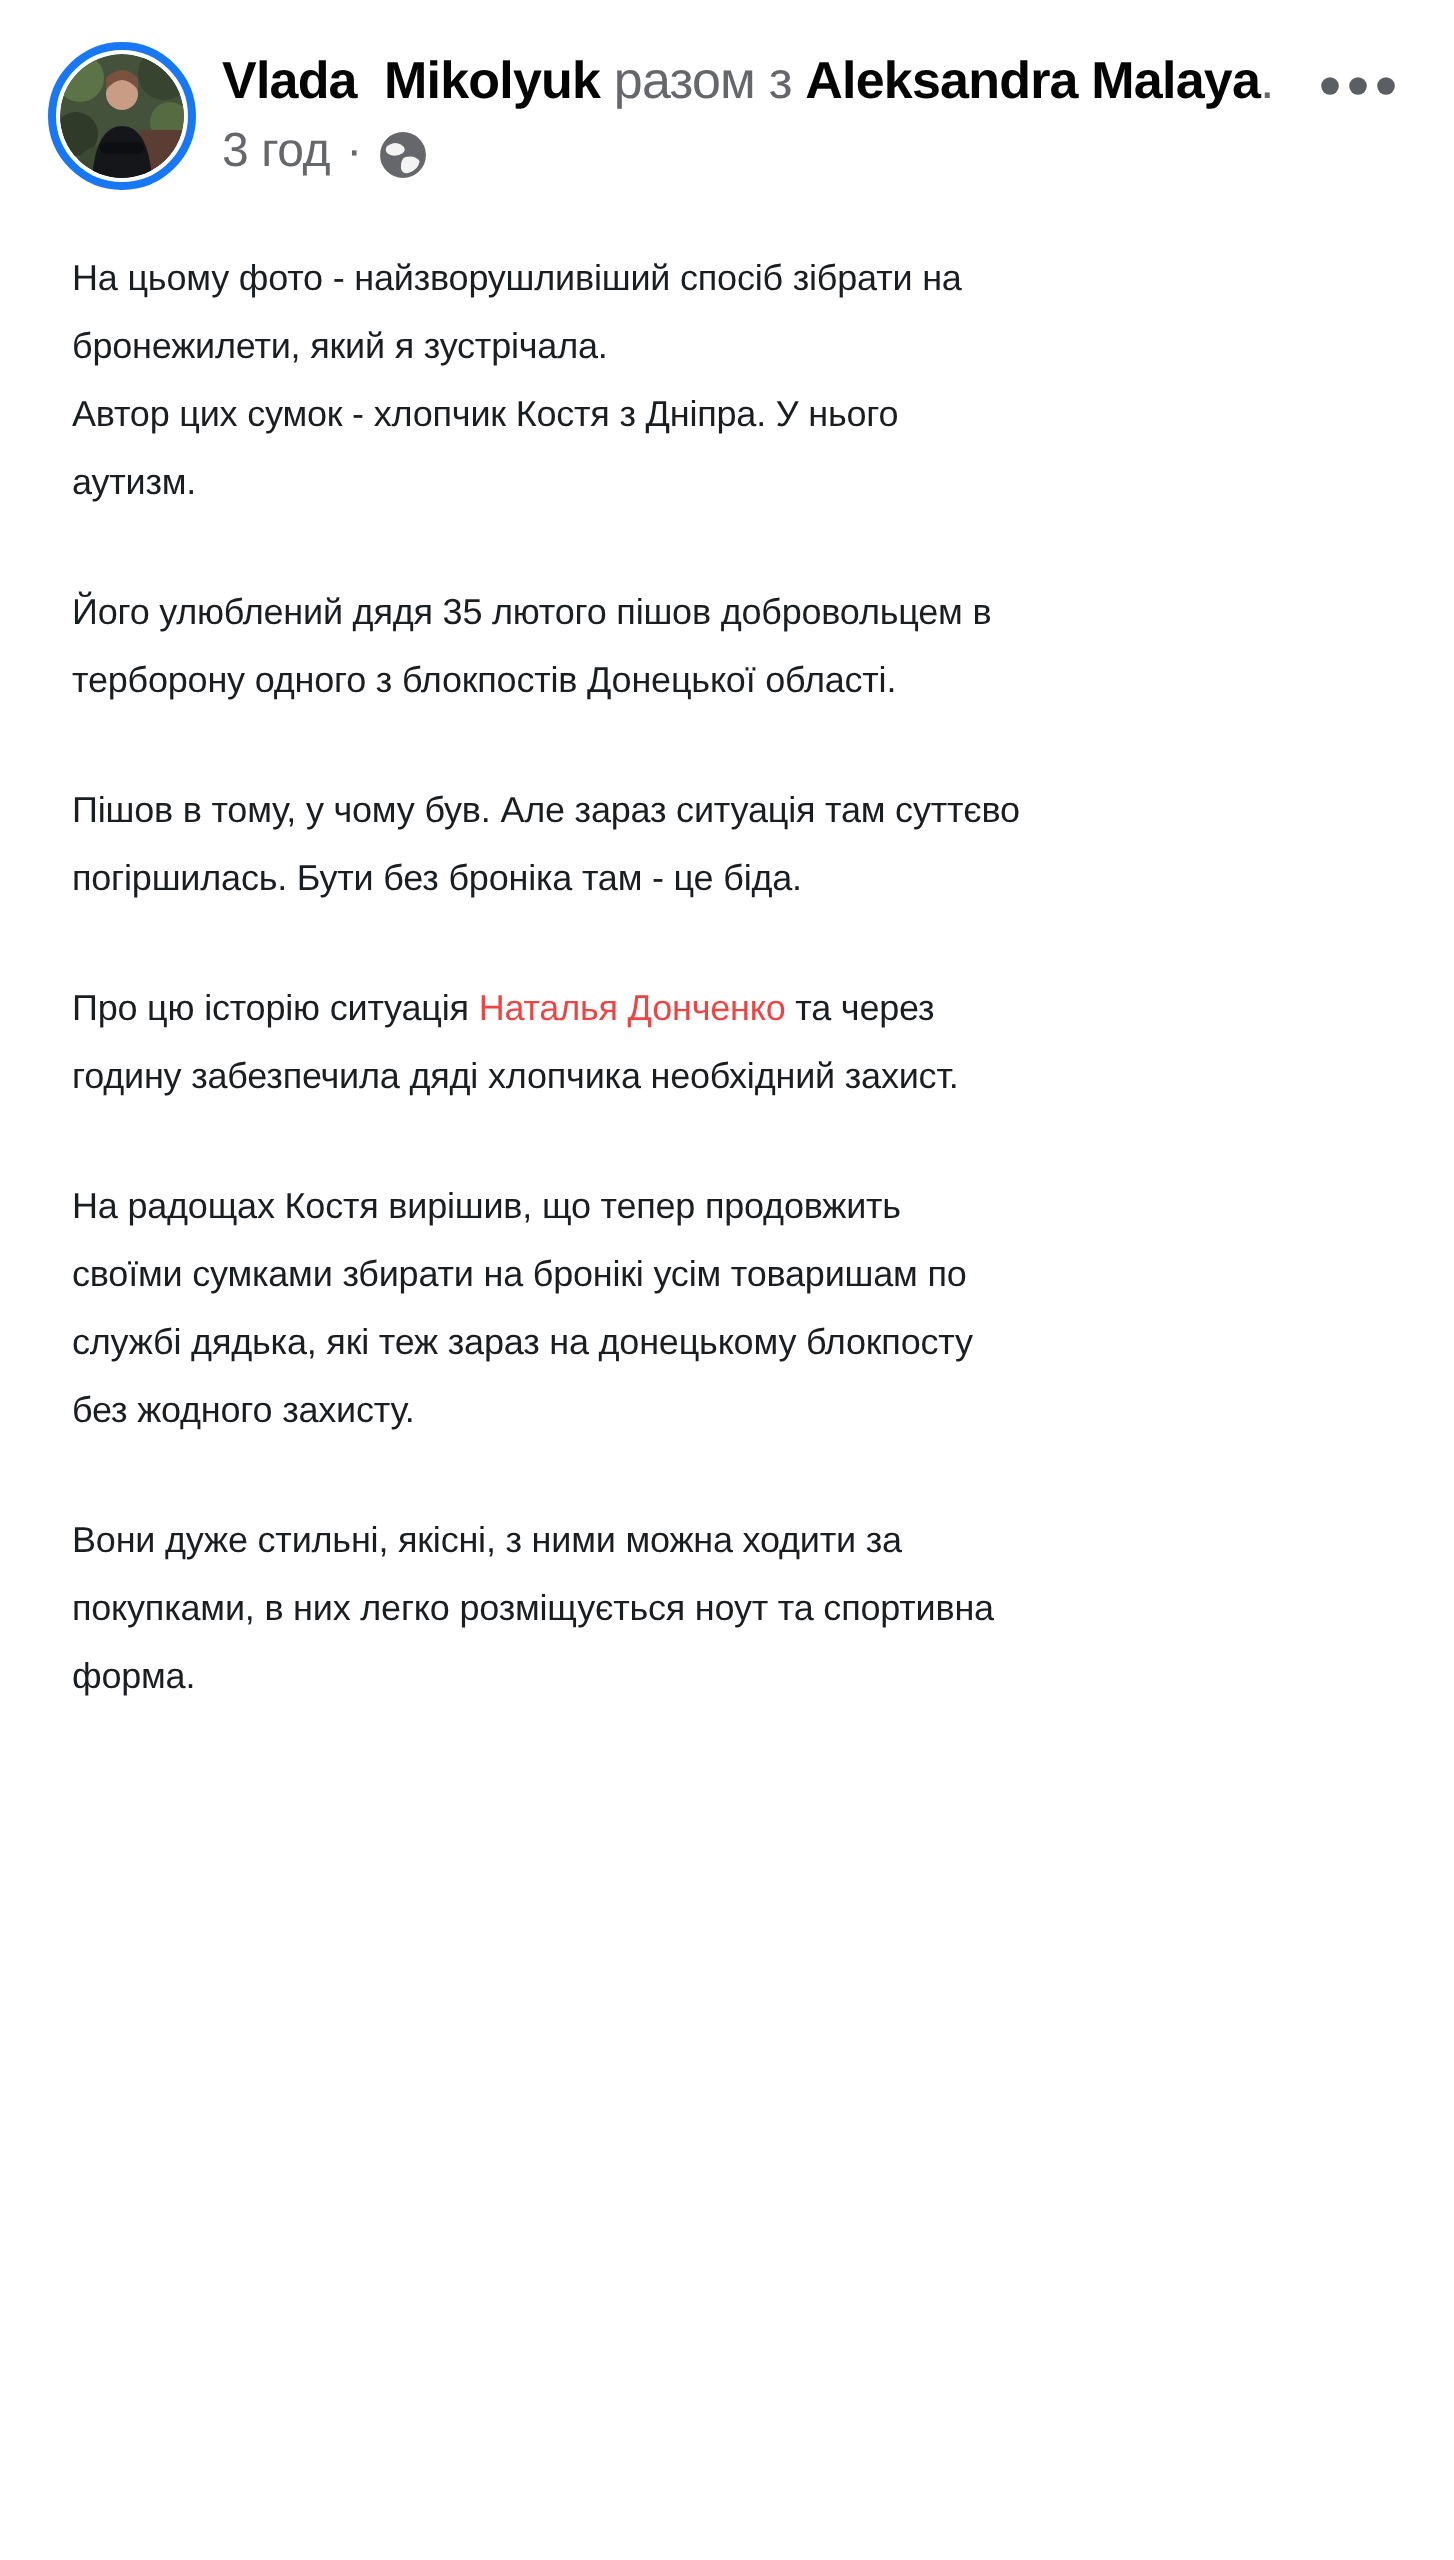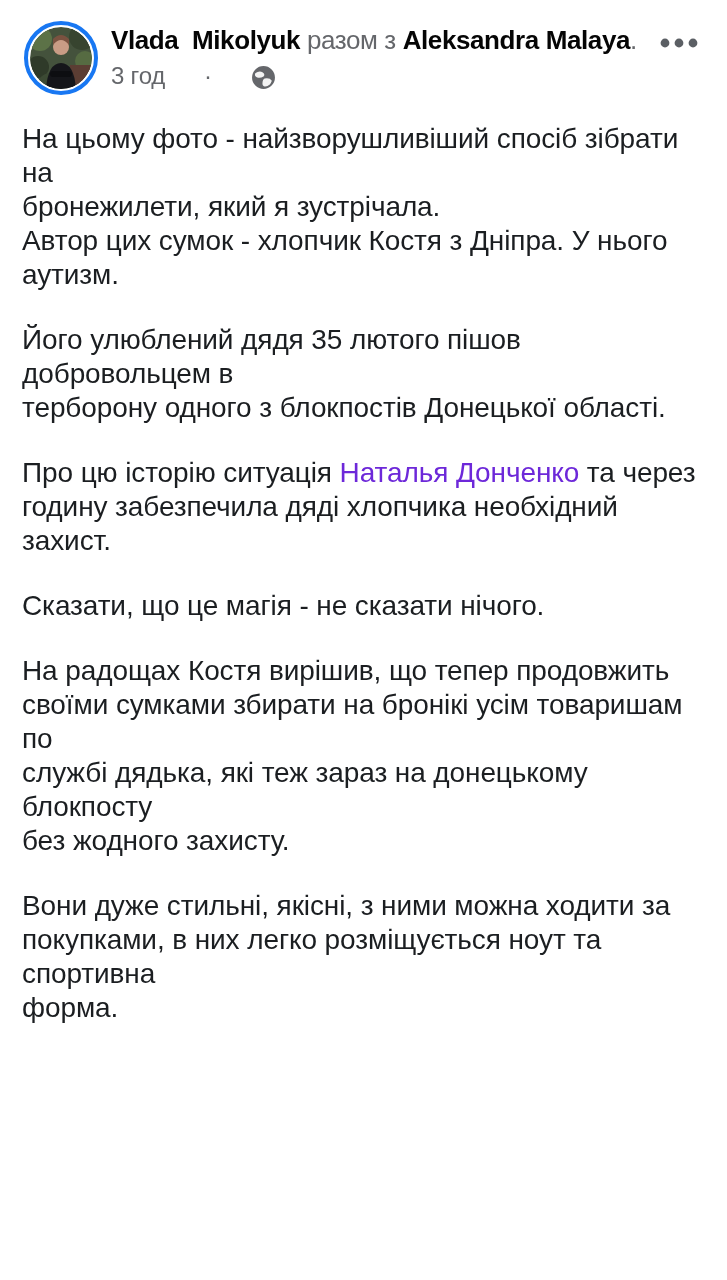--- a/index.html
+++ b/index.html
@@ -61,21 +61,20 @@
     font-weight: normal;
     color: #65676b;
   }
   .meta-line {
     margin-top: 5px;
     display: flex;
     align-items: center;
     font-size: 24px;
     color: #65676b;
     letter-spacing: -0.2px;
-    gap: 31px;
   }
   .meta-line .dot-sep { margin: 0 8px; }
   .globe { margin-top: 2px; }
 
   .more-btn {
     position: absolute;
     right: 26px;
     top: 30px;
     width: 44px;
     height: 26px;
@@ -86,30 +85,31 @@
     background: transparent;
     border: none;
   }
 
   
   .post-content {
     padding: 0 22px 0 22px;
     margin-top: 27px;
   }
   .post-paragraph {
-    font-size: 28px;
+    font-size: 18px;
     line-height: 34px;
     letter-spacing: -0.1px;
     color: #1b1e21;
     white-space: pre-wrap;
     margin-bottom: 31px;
+    margin-left: 14px;
   }
   .post-paragraph:last-child { margin-bottom: 0; }
   .post-link {
-    color: #6d28d9;
+    color: #ef4444;
     text-decoration: none;
     cursor: pointer;
   }
 </style>
 </head>
 <body>
 
 <div class="page">
 
   <div class="post-header">
@@ -160,23 +160,24 @@
     </button>
   </div>
 
   <div class="post-content">
       <p class="post-paragraph"><span>На цьому фото - найзворушливіший спосіб зібрати на
 бронежилети, який я зустрічала.
 Автор цих сумок - хлопчик Костя з Дніпра. У нього
 аутизм.</span></p>
       <p class="post-paragraph"><span>Його улюблений дядя 35 лютого пішов добровольцем в
 терборону одного з блокпостів Донецької області.</span></p>
+      <p class="post-paragraph"><span>Пішов в тому, у чому був. Але зараз ситуація там суттєво
+погіршилась. Бути без броніка там - це біда.</span></p>
       <p class="post-paragraph"><span>Про цю історію ситуація </span><a class="post-link">Наталья Донченко</a><span> та через
 годину забезпечила дяді хлопчика необхідний захист.</span></p>
-      <p class="post-paragraph"><span>Сказати, що це магія - не сказати нічого.</span></p>
       <p class="post-paragraph"><span>На радощах Костя вирішив, що тепер продовжить
 своїми сумками збирати на бронікі усім товаришам по
 службі дядька, які теж зараз на донецькому блокпосту
 без жодного захисту.</span></p>
       <p class="post-paragraph"><span>Вони дуже стильні, якісні, з ними можна ходити за
 покупками, в них легко розміщується ноут та спортивна
 форма.</span></p>
     </div>
 
 </div>

